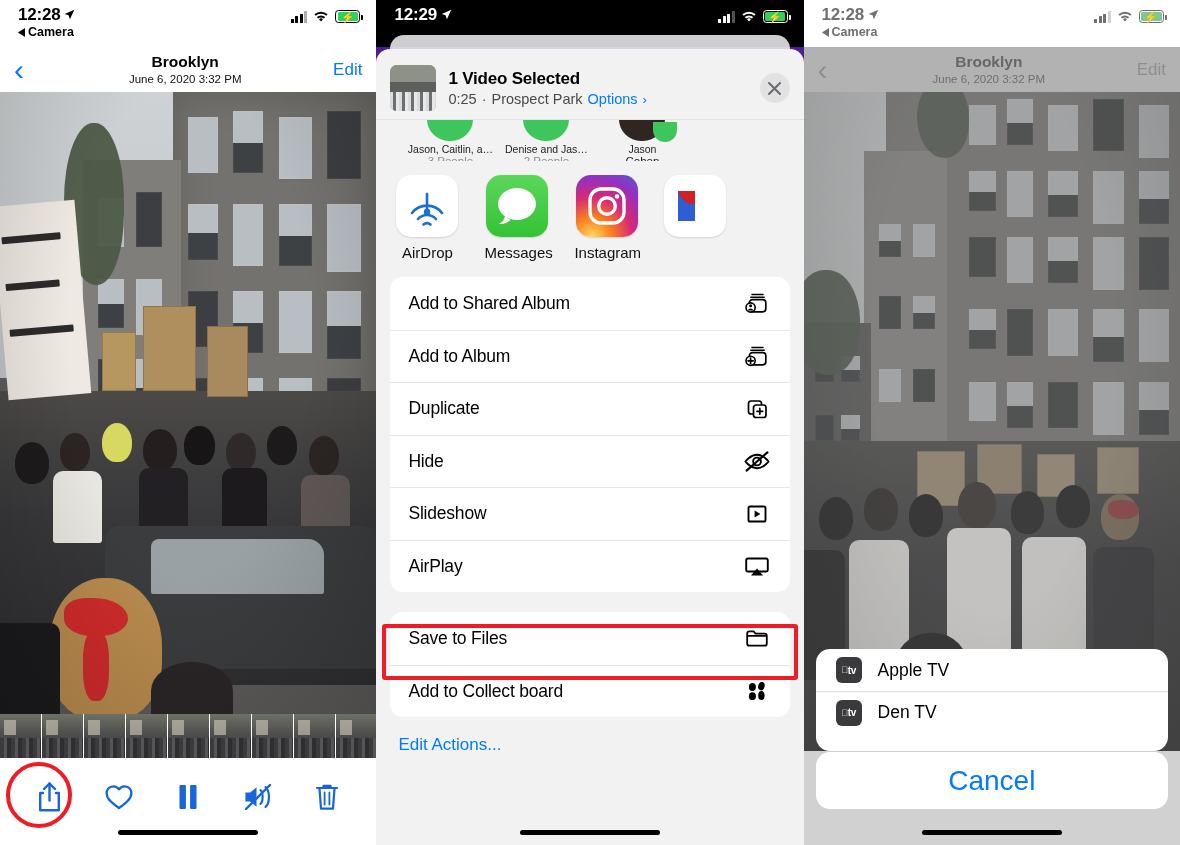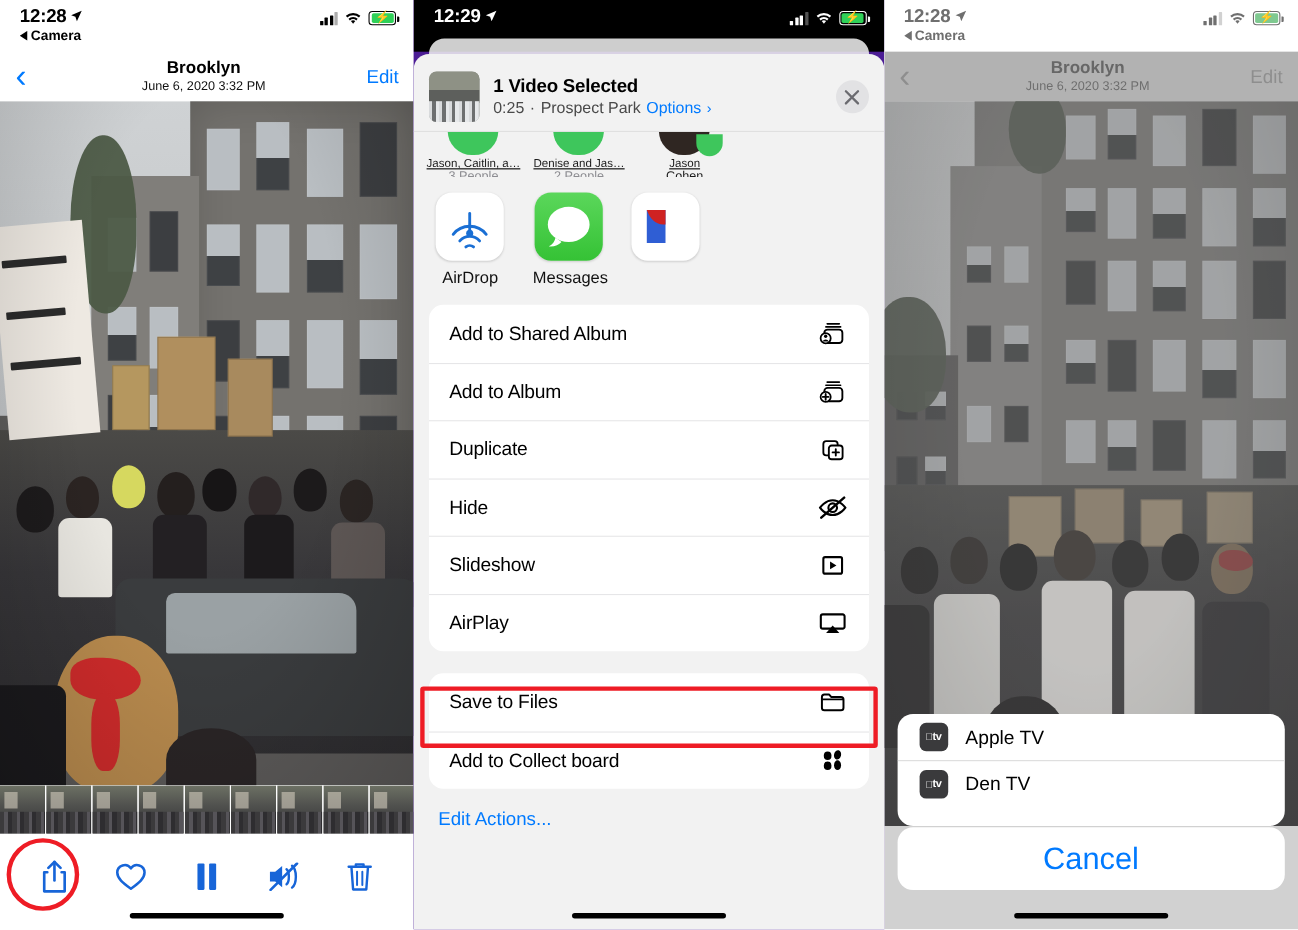--- a/index.html
+++ b/index.html
@@ -121,21 +121,21 @@
   .sh-thumb{ width:46px;height:46px;border-radius:7px;overflow:hidden;position:relative;background:#8b8f86;flex:0 0 auto;}
   .sh-thumb .t1{position:absolute;inset:0;background:linear-gradient(#8e9185 0 36%,#5d5f5c 36% 62%,#cfd2d4 62% 100%);}
   .sh-thumb .t2{position:absolute;left:0;right:0;bottom:0;height:42%;background:repeating-linear-gradient(90deg,#d9dbdd 0 3px,#6d6f70 3px 6px,#e6e8ea 6px 9px);}
   .sh-text{ flex:1; min-width:0;}
   .sh-title{ font-size:17px; font-weight:700; color:#000; letter-spacing:-0.2px;}
   .sh-sub{ font-size:14.5px; color:#4a4a4a; margin-top:2px; display:flex; align-items:baseline; gap:5px; white-space:nowrap;}
   .sh-options{ color:#007aff; }
   .sh-chev{ color:#007aff; font-size:13px;}
   .sh-close{ width:30px;height:30px;border-radius:50%;background:#e2e2e4;display:flex;align-items:center;justify-content:center;color:#6b6b70;font-size:17px;flex:0 0 auto;}
 
-  .people-row{ display:flex; padding:0 8px; gap:4px; height:42px; overflow:hidden; border-top:1px solid #e0e0e0;text-decoration:underline; }
+  .people-row{ display:flex; padding:0 28px; gap:4px; height:42px; overflow:hidden; border-top:1px solid #e0e0e0; }
   .person{ width:92px; text-align:center; position:relative;}
   .p-av{ width:46px;height:22px;margin:0 auto;border-radius:0 0 23px 23px;background:#3ec65c; position:relative; top:-1px;}
   .p-av.dark{ background:#2f2622; }
   .p-av.dark::after{content:"";position:absolute;right:-12px;top:3px;width:24px;height:20px;border-radius:0 0 14px 14px;background:#3ec65c;}
   .p-n1{ font-size:10.5px; color:#1b1b1b; margin-top:1px; white-space:nowrap; overflow:hidden; text-overflow:ellipsis;}
   .p-n2{ font-size:11.5px; color:#8d8d92; }
   .p-n2.black{ color:#1b1b1b; }
 
   .apps-row{ display:flex; gap:24px; padding:14px 18px 10px 18px; overflow:hidden;}
   .app{ width:66px; text-align:center; flex:0 0 auto;}
@@ -482,20 +482,30 @@
             <div class="app-lb">AirDrop</div>
           </div>
           <div class="app">
             <div class="app-ic ic-messages">
               <svg width="62" height="62" viewBox="0 0 62 62">
                 <ellipse cx="31" cy="29" rx="19" ry="16" fill="#fff"></ellipse>
                 <path d="M19 41c-1 5-4 7-6 8 5 .5 9-1.5 11.5-4z" fill="#fff"></path>
               </svg>
             </div>
             <div class="app-lb">Messages</div>
+          </div>
+          <div class="app">
+            <div class="app-ic ic-instagram">
+              <svg width="62" height="62" viewBox="0 0 62 62">
+                <rect x="14" y="14" width="34" height="34" rx="11" fill="none" stroke="#fff" stroke-width="3.4"></rect>
+                <circle cx="31" cy="31" r="8.3" fill="none" stroke="#fff" stroke-width="3.4"></circle>
+                <circle cx="41" cy="21.5" r="2.3" fill="#fff"></circle>
+              </svg>
+            </div>
+            <div class="app-lb">Instagram</div>
           </div>
           <div class="app" style="width:24px">
             <div class="app-ic ic-partial" style="width:62px">
               <svg width="62" height="62" viewBox="0 0 62 62">
                 <path d="M14 16h17v30H14z" fill="#2f5ed4"></path>
                 <path d="M14 16h17v13c-9 1-14-5-17-13z" fill="#cf2222"></path>
               </svg>
             </div>
           </div>
         </div>

